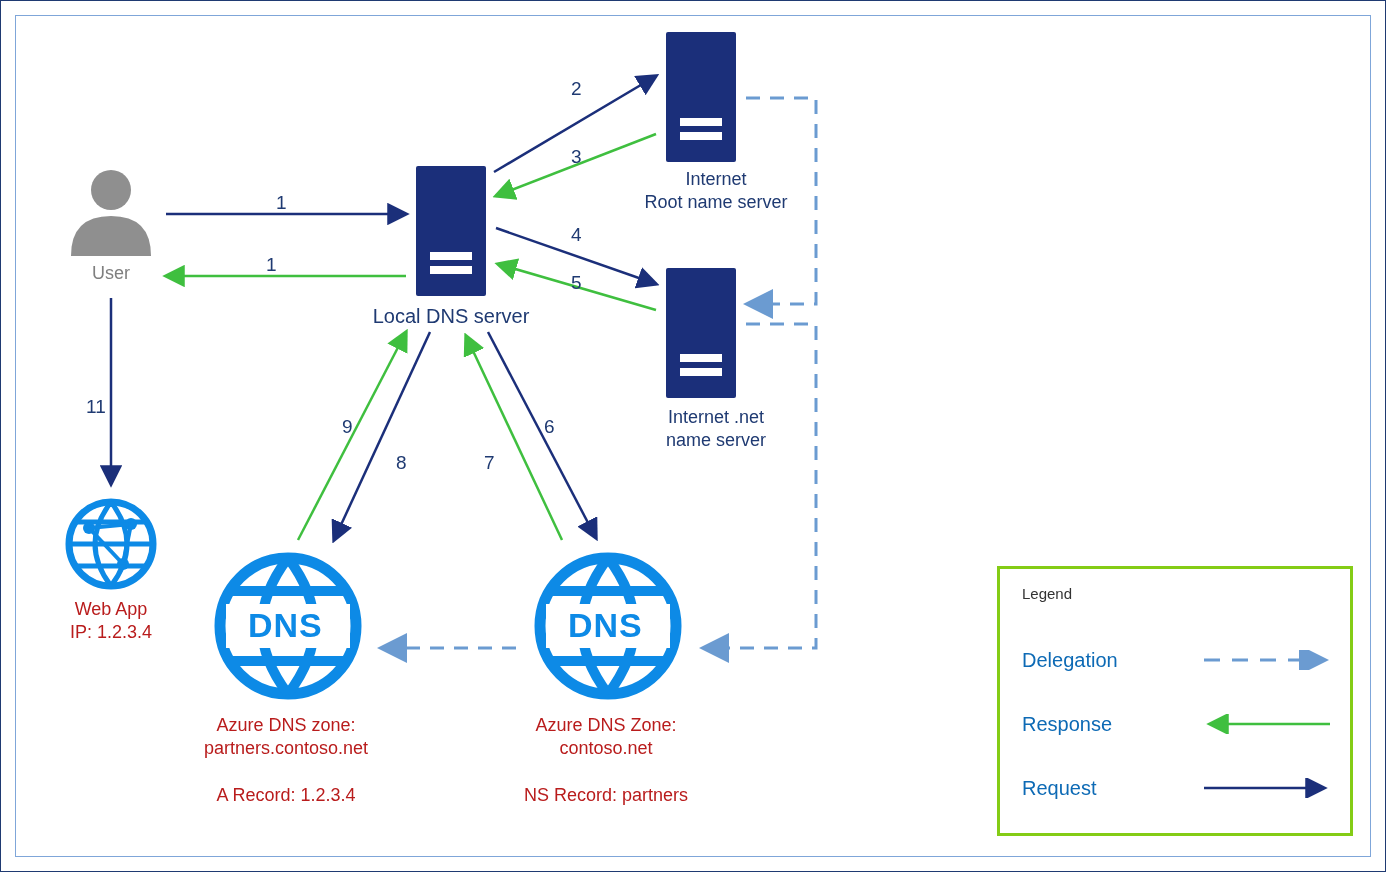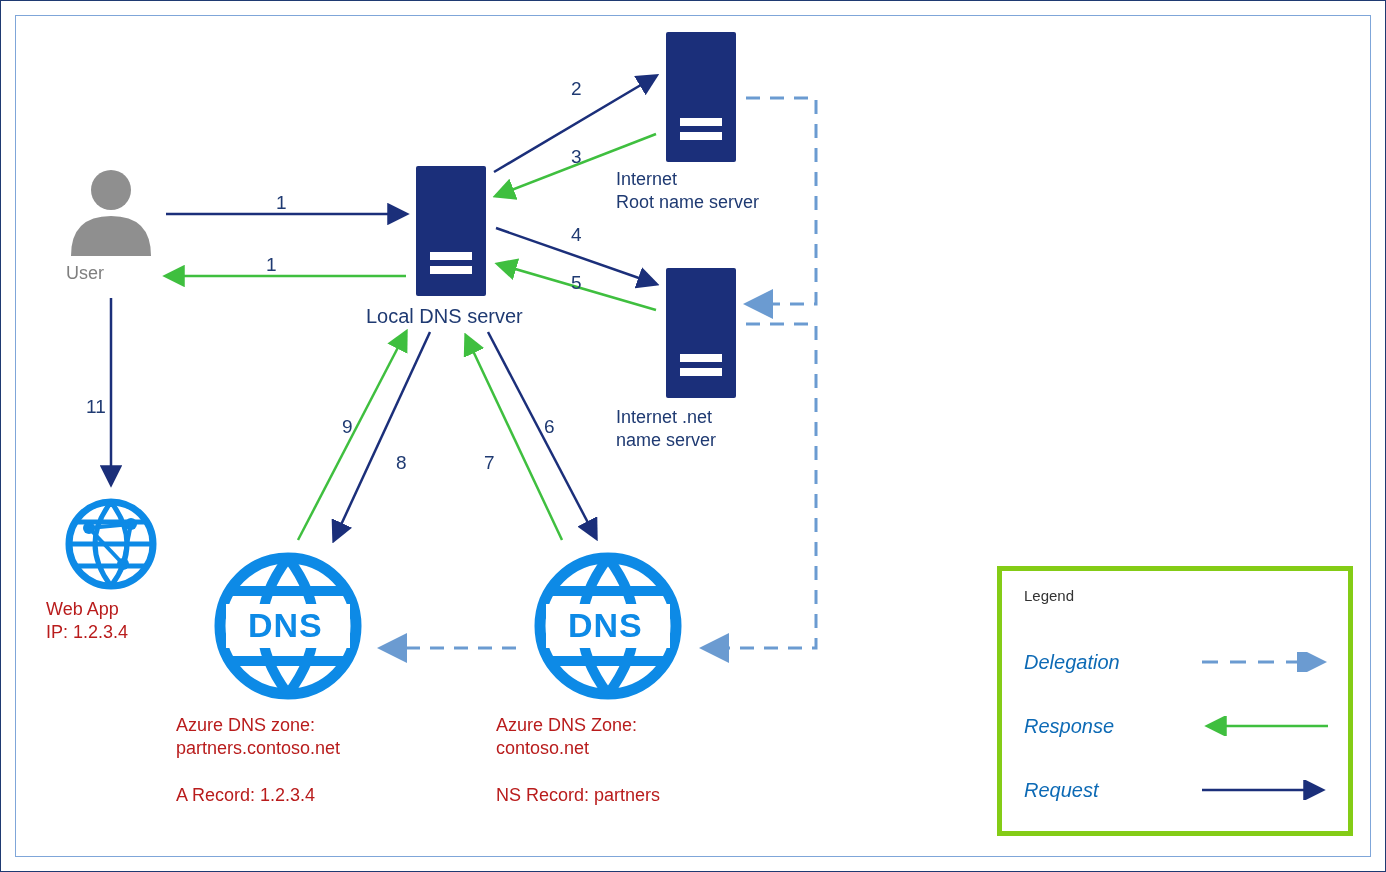--- a/index.html
+++ b/index.html
@@ -17,20 +17,21 @@
   .inner {
     position: absolute;
     left: 14px; top: 14px;
     width: 1356px; height: 842px;
     border: 1px solid #7fa6d9;
     box-sizing: border-box;
   }
   svg { display:block; }
   .node-label {
     position: absolute;
+    text-align: center;
     font-size: 18px;
     color: #1f3a72;
     line-height: 1.25;
   }
   .node-label.blue { color: #b91c1c; }
   .node-label.gray { color: #7f7f7f; }
   .node-label.small { font-size: 20px; }
 
   .server {
     position: absolute;
@@ -57,35 +58,35 @@
     background: rgba(255,255,255,0.0);
   }
 
   
   .legend {
     position: absolute;
     right: 17px;
     bottom: 20px;
     width: 356px;
     height: 270px;
-    border: 5px solid #84cc16;
+    border: 3px solid #84cc16;
     background: #fff;
     box-sizing: border-box;
     padding: 16px 18px 12px 22px;
     color: #1f3a72;
   }
   .legend .title { font-size: 15px; color:#333; margin-bottom: 26px; }
   .legend .row {
     display: flex;
     align-items: center;
     justify-content: space-between;
     height: 64px;
     font-size: 20px;
   }
-  .legend .row span.lbl { color: #0d6ab5; font-style: italic; }
+  .legend .row span.lbl { color: #0d6ab5; }
   .legend svg.ico { width: 130px; height: 20px; }
 
   .dns-text {
     position:absolute;
     font-weight:700;
     font-size:34px;
     color:#0d8ae6;
     letter-spacing:1px;
   }
 </style>

